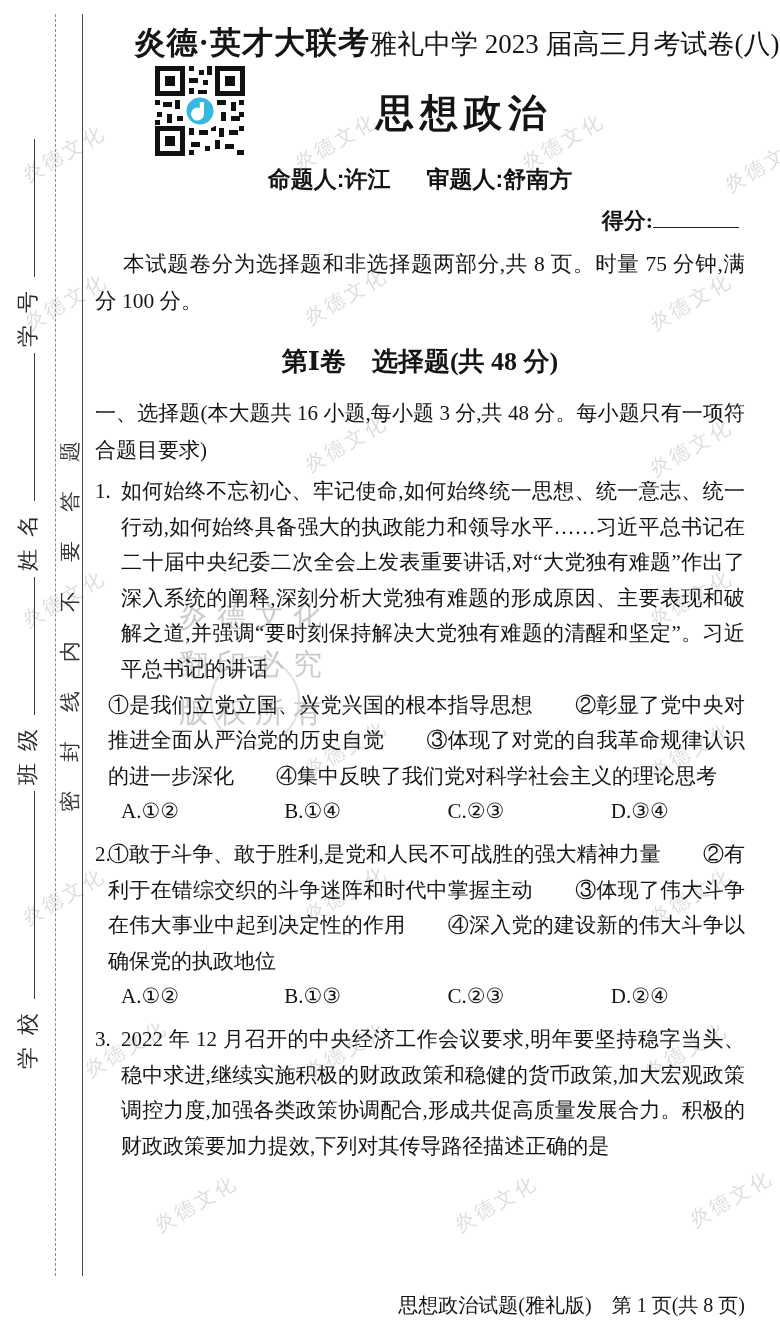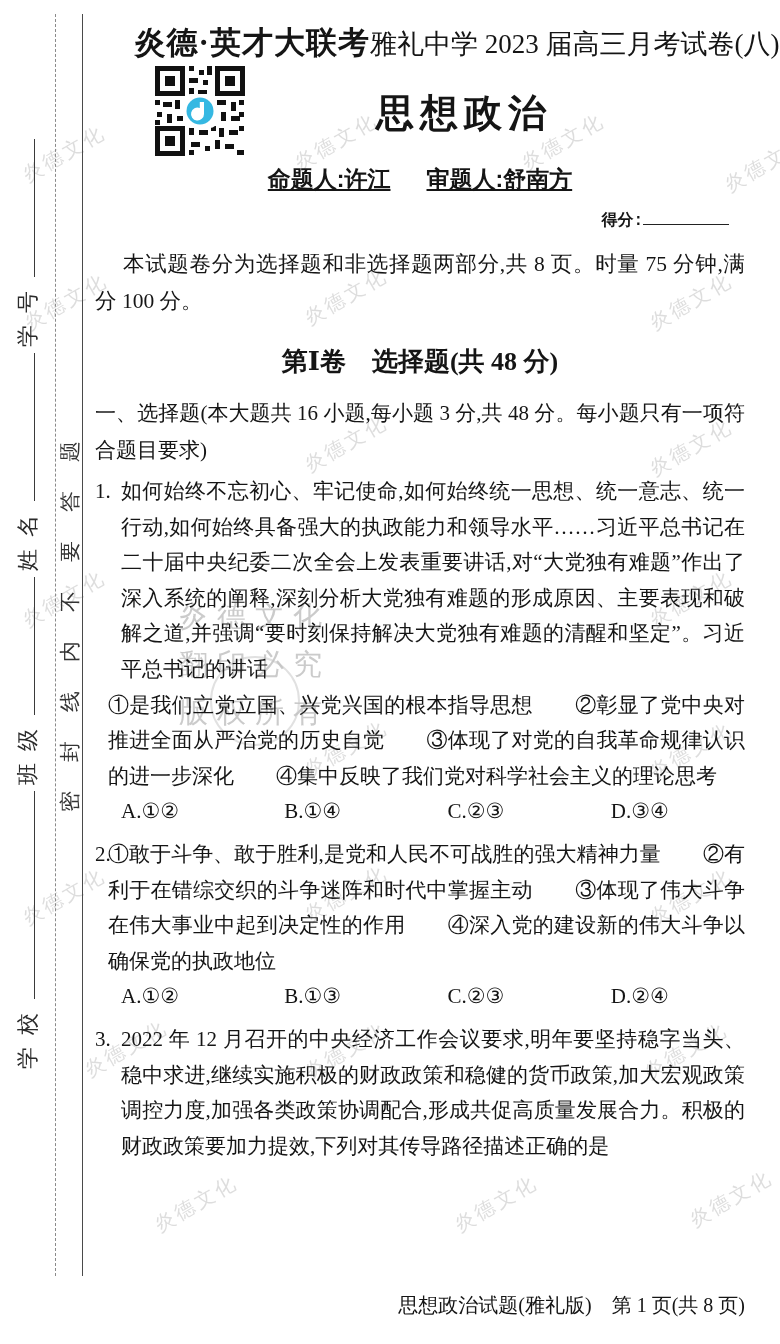--- a/index.html
+++ b/index.html
@@ -29,24 +29,24 @@
 
   
   .content{position:absolute;left:95px;top:0;width:650px;height:1344px;z-index:3;}
   .header-line{position:absolute;top:22px;width:650px;text-align:center;white-space:nowrap;margin-left:37px;}
   .series{font-weight:900;font-size:31px;letter-spacing:1px;}
   .title-rest{font-size:27px;}
   .qr{position:absolute;left:60px;top:66px;width:90px;height:90px;}
   .subject{position:absolute;top:88px;width:650px;text-align:center;padding-left:88px;box-sizing:border-box;
            font-family:"Liberation Sans","DejaVu Sans",sans-serif;font-weight:700;font-size:38px;letter-spacing:6px;}
   .persons{position:absolute;top:164px;width:650px;text-align:center;
-           font-family:"Liberation Sans","DejaVu Sans",sans-serif;font-weight:700;font-size:23px;text-decoration:underline;}
+           font-family:"Liberation Sans","DejaVu Sans",sans-serif;font-weight:700;font-size:23px;}
   .persons .reviewer{margin-left:36px;}
-  .score{position:absolute;top:206px;right:16px;font-family:Liberation Mono, monospace;
-         font-weight:700;font-size:16px;}
+  .score{position:absolute;top:206px;right:6px;font-family:Liberation Serif, serif;
+         font-weight:700;font-size:22px;}
   .score-blank{display:inline-block;width:86px;height:18px;border-bottom:1.5px solid #222;}
   .intro{position:absolute;top:246px;width:650px;font-size:21.5px;line-height:37px;
          text-align:justify;text-indent:28px;}
   .sec-title{position:absolute;top:344px;width:650px;text-align:center;font-weight:700;font-size:26px;}
   .instruction{position:absolute;top:394px;width:650px;font-size:21px;line-height:37px;text-align:justify;}
   .instr-b{font-family:"Liberation Sans","DejaVu Sans",sans-serif;font-weight:400;}
   .questions{position:absolute;top:474px;width:650px;font-size:21px;line-height:35.6px;text-align:justify;}
   .question{position:relative;padding-left:26px;margin-bottom:7px;}
   .qnum{position:absolute;left:0;top:0;}
   .qitems{margin-left:-13px;}

